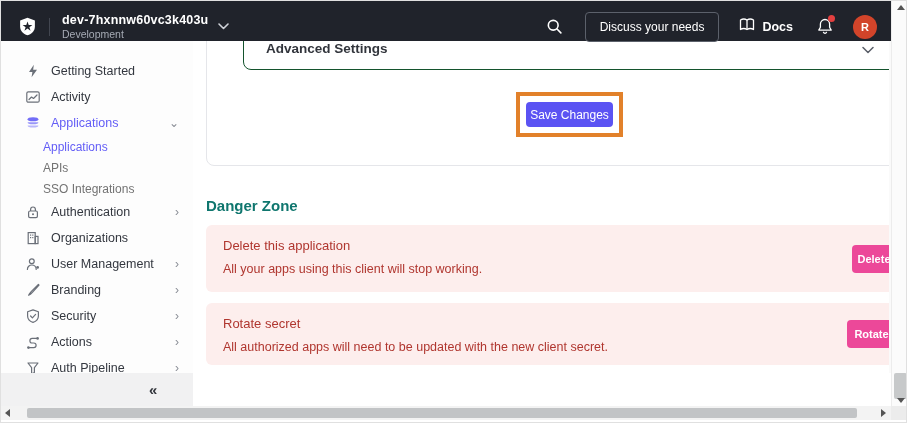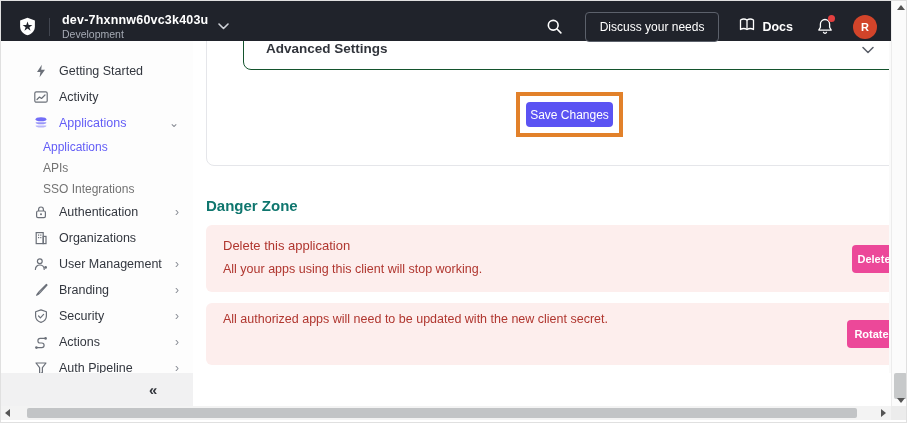--- a/index.html
+++ b/index.html
@@ -19,21 +19,21 @@
   .tb-search { margin-right:22px; display:flex; align-items:center; cursor:pointer; }
   .discuss-btn { background:transparent; border:1px solid #5c616b; color:#fff; font-size:12px; font-family:inherit; padding:7px 14px; border-radius:4px; margin-right:20px; cursor:pointer; white-space:nowrap; }
   .docs { display:flex; align-items:center; gap:7px; color:#fff; font-size:12.5px; font-weight:600; margin-right:24px; cursor:pointer; }
   .bell-wrap { position:relative; margin-right:20px; cursor:pointer; display:flex; align-items:center; }
   .bell-dot { position:absolute; right:-2px; top:-3px; width:7px; height:7px; border-radius:50%; background:#e34040; }
   .avatar { width:24px; height:24px; border-radius:50%; background:#d2442a; color:#fff; font-size:11px; font-weight:bold; display:flex; align-items:center; justify-content:center; cursor:pointer; }
 
   
   .sidebar { position:absolute; left:0; top:40px; width:192px; height:332px; background:#fdfdfd; z-index:4; overflow:hidden; }
   .nav { padding-top:17px; }
-  .nav-item { display:flex; align-items:center; height:26px; padding:0 14px 0 32px; cursor:pointer; }
+  .nav-item { display:flex; align-items:center; height:26px; padding:0 14px 0 24px; cursor:pointer; }
   .nav-item .ic { width:15px; height:15px; margin-right:11px; display:flex; align-items:center; justify-content:center; color:#6b7079; flex:0 0 15px; }
   .nav-item .lbl { font-size:12.5px; color:#33373f; font-weight:400; flex:1; white-space:nowrap; }
   .nav-item.active .lbl, .nav-item.active .ic { color:#635df6; }
   .nav-item .chev { color:#8a8e96; font-size:12px; line-height:1; }
   .nav-sub { display:flex; align-items:center; height:21px; padding-left:42px; cursor:pointer; }
   .nav-sub .lbl { font-size:12px; color:#737373; white-space:nowrap; }
   .nav-sub.active .lbl { color:#635df6; }
   .side-scroll { position:absolute; right:4px; top:0; width:13px; height:332px; background:#fafafa; z-index:5; }
   .side-thumb { position:absolute; left:2px; top:10px; width:9px; height:302px; background:#c3c3c5; border-radius:1px; }
   .arr { width:0; height:0; position:absolute; }
@@ -253,20 +253,21 @@
     </section>
 
     <h2 class="danger-title">Danger Zone</h2>
     <div id="danger-cards">
         <div class="danger-card" style="top: 184px; height: 67px;">
           <div class="dc-title">Delete this application</div>
           <div class="dc-desc">All your apps using this client will stop working.</div>
           <button class="dc-btn" style="left: 646px; top: 20px; width: 44px; height: 28px;">Delete</button>
         </div>
         <div class="danger-card" style="top: 262px; height: 62px;">
+          <div class="dc-title">Rotate secret</div>
           <div class="dc-desc">All authorized apps will need to be updated with the new client secret.</div>
           <button class="dc-btn" style="left: 641px; top: 17px; width: 49px; height: 28px;">Rotate</button>
         </div>
       </div>
   </main>
 
   <div class="vscroll">
     <span class="arr arr-up" style="left:5px; top:4px;"></span>
     <span class="v-thumb"></span>
     <span class="arr arr-down" style="left:5px; top:397px;"></span>

